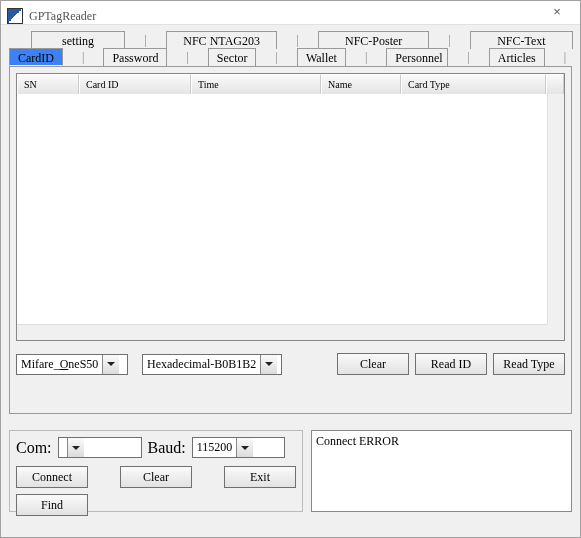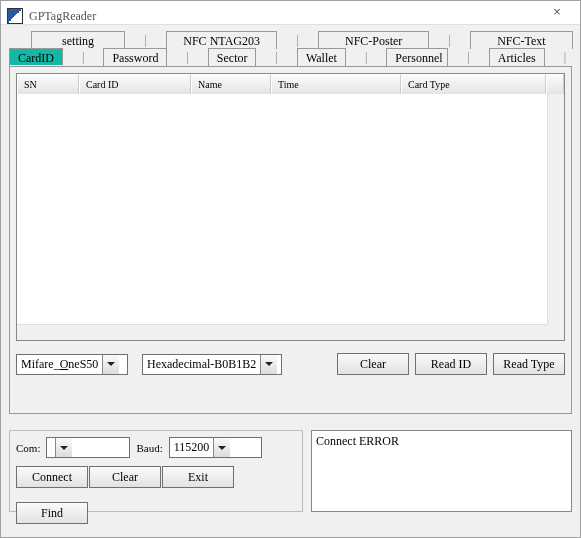--- a/index.html
+++ b/index.html
@@ -9,21 +9,21 @@
     .app-icon { width: 16px; height: 16px; margin-right: 6px; background: linear-gradient(135deg,#2a5aa0 0%,#2a5aa0 50%,#fff 50%,#fff 100%); border:1px solid #333; }
     .title-text { color: #555; font-size: 12px; }
     .close-btn { position: absolute; right: 4px; top: 2px; width: 38px; height: 20px; text-align: center; line-height: 18px; color: #555; font-size: 13px; font-family: sans-serif; }
     .main { padding: 6px 8px 8px 8px; }
     .tab-group { position: relative; }
     .tab-row { display: flex; position: relative; z-index: 2; gap: 16px; }
     .tab-row.top { margin-bottom: -1px; }
     .tab { border: 1px solid #999; border-bottom: none; background: #f0f0f0; padding: 2px 8px; height: 18px; line-height: 14px; margin-right: -1px; font-size: 12px; position: relative; cursor: default; }
     .tab.spacer { border: none; background: transparent; width: 8px; padding: 0; }
     .tab.sep { border:none; background:transparent; padding: 2px 4px; color:#888; }
-    .tab.active { background: #14b8a6; z-index: 5; border-bottom: 1px solid #f0f0f0; margin-bottom: -1px; padding-bottom: 3px; }
+    .tab.active { background: #3b82f6; z-index: 5; border-bottom: 1px solid #f0f0f0; margin-bottom: -1px; padding-bottom: 3px; }
     .tab-panel { border: 1px solid #999; background: #f0f0f0; padding: 6px; position: relative; z-index: 1; height: 348px; }
     .table-wrap { border: 1px solid #888; background: #fff; width: 100%; height: 268px; position: relative; }
     .thead { display: flex; height: 20px; background: #f0f0f0; border-bottom: 1px solid #ccc; }
     .th { border-right: 1px solid #ccc; border-top: 1px solid #fff; border-left: 1px solid #fff; background: linear-gradient(#fafafa,#e4e4e4); padding: 2px 6px; font-size: 10px; height: 20px; line-height: 16px; }
     .th.sn { width: 62px; }
     .th.cid { width: 112px; }
     .th.name { width: 80px; }
     .th.time { width: 130px; }
     .th.ctype { flex: 1; }
     .th.end { width: 18px; }
@@ -34,23 +34,23 @@
     .select { border: 1px solid #707070; background: #fff; height: 21px; display: inline-flex; align-items: center; font-size: 12px; position: relative; }
     .select .val { padding: 0 4px; }
     .select .arrow-btn { width: 17px; height: 19px; background: linear-gradient(#fafafa,#dcdcdc); border-left: 1px solid #888; display: flex; align-items: center; justify-content: center; }
     .arrow-down { width:0;height:0;border-left:4px solid transparent;border-right:4px solid transparent;border-top:4px solid #222; }
     .btn { border: 1px solid #707070; background: linear-gradient(#fafafa,#e2e2e2); height: 22px; padding: 0 8px; font-size: 12px; line-height: 20px; text-align: center; cursor: default; font-family: inherit; }
     .btn.w { width: 72px; padding: 0; }
     .right-btns { margin-left: auto; display: flex; gap: 6px; }
     .bottom { display: flex; margin-top: 8px; padding: 0 8px 8px 8px; gap: 8px; }
     .conn-panel { flex: 0 0 294px; border: 1px solid #bbb; background: #f0f0f0; padding: 6px; height: 82px; }
     .conn-row1 { display: flex; align-items: center; gap: 6px; margin-bottom: 8px; }
-    .conn-row2 { display: flex; gap: 1px; margin-bottom: 14px; }
+    .conn-row2 { display: flex; gap: 22px; margin-bottom: 6px; justify-content: space-between; }
     .conn-row3 { display: flex; }
-    .label { font-size: 11px; }
+    .label { font-size: 16px; }
     .status { flex: 1; border: 1px solid #888; background: #fff; height: 82px; padding: 3px 4px; font-size: 12px; }
     .underline { text-decoration: underline; }
   </style>
 </head>
 <body>
 
 <div class="window">
   <div class="titlebar">
     <div class="app-icon"></div>
     <span class="title-text">GPTagReader</span>
@@ -83,22 +83,22 @@
         <span class="tab" style="width:72px;text-align:center">Articles</span>
         <span class="tab sep">|</span>
         <span class="tab" style="width:60px;text-align:center">Block</span>
       </div>
 
       <div class="tab-panel">
         <div class="table-wrap">
           <div class="thead">
             <div class="th sn">SN</div>
             <div class="th cid">Card ID</div>
+            <div class="th time">Time</div>
             <div class="th name">Name</div>
-            <div class="th time">Time</div>
             <div class="th ctype">Card Type</div>
             <div class="th end"></div>
           </div>
           <div class="scroll-v"></div>
           <div class="scroll-h"></div>
           <div class="scroll-corner"></div>
         </div>
 
         <div class="controls-row">
           <div class="select" style="width:112px">

